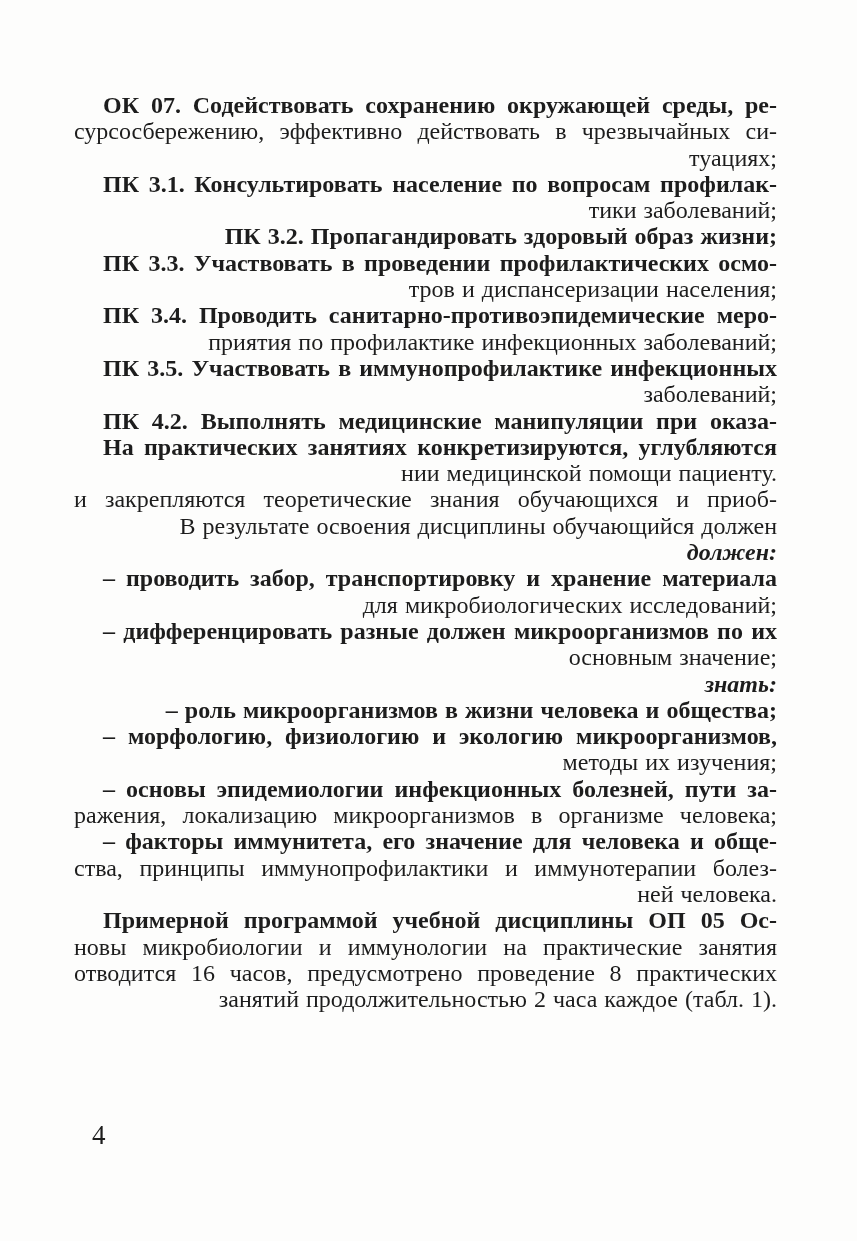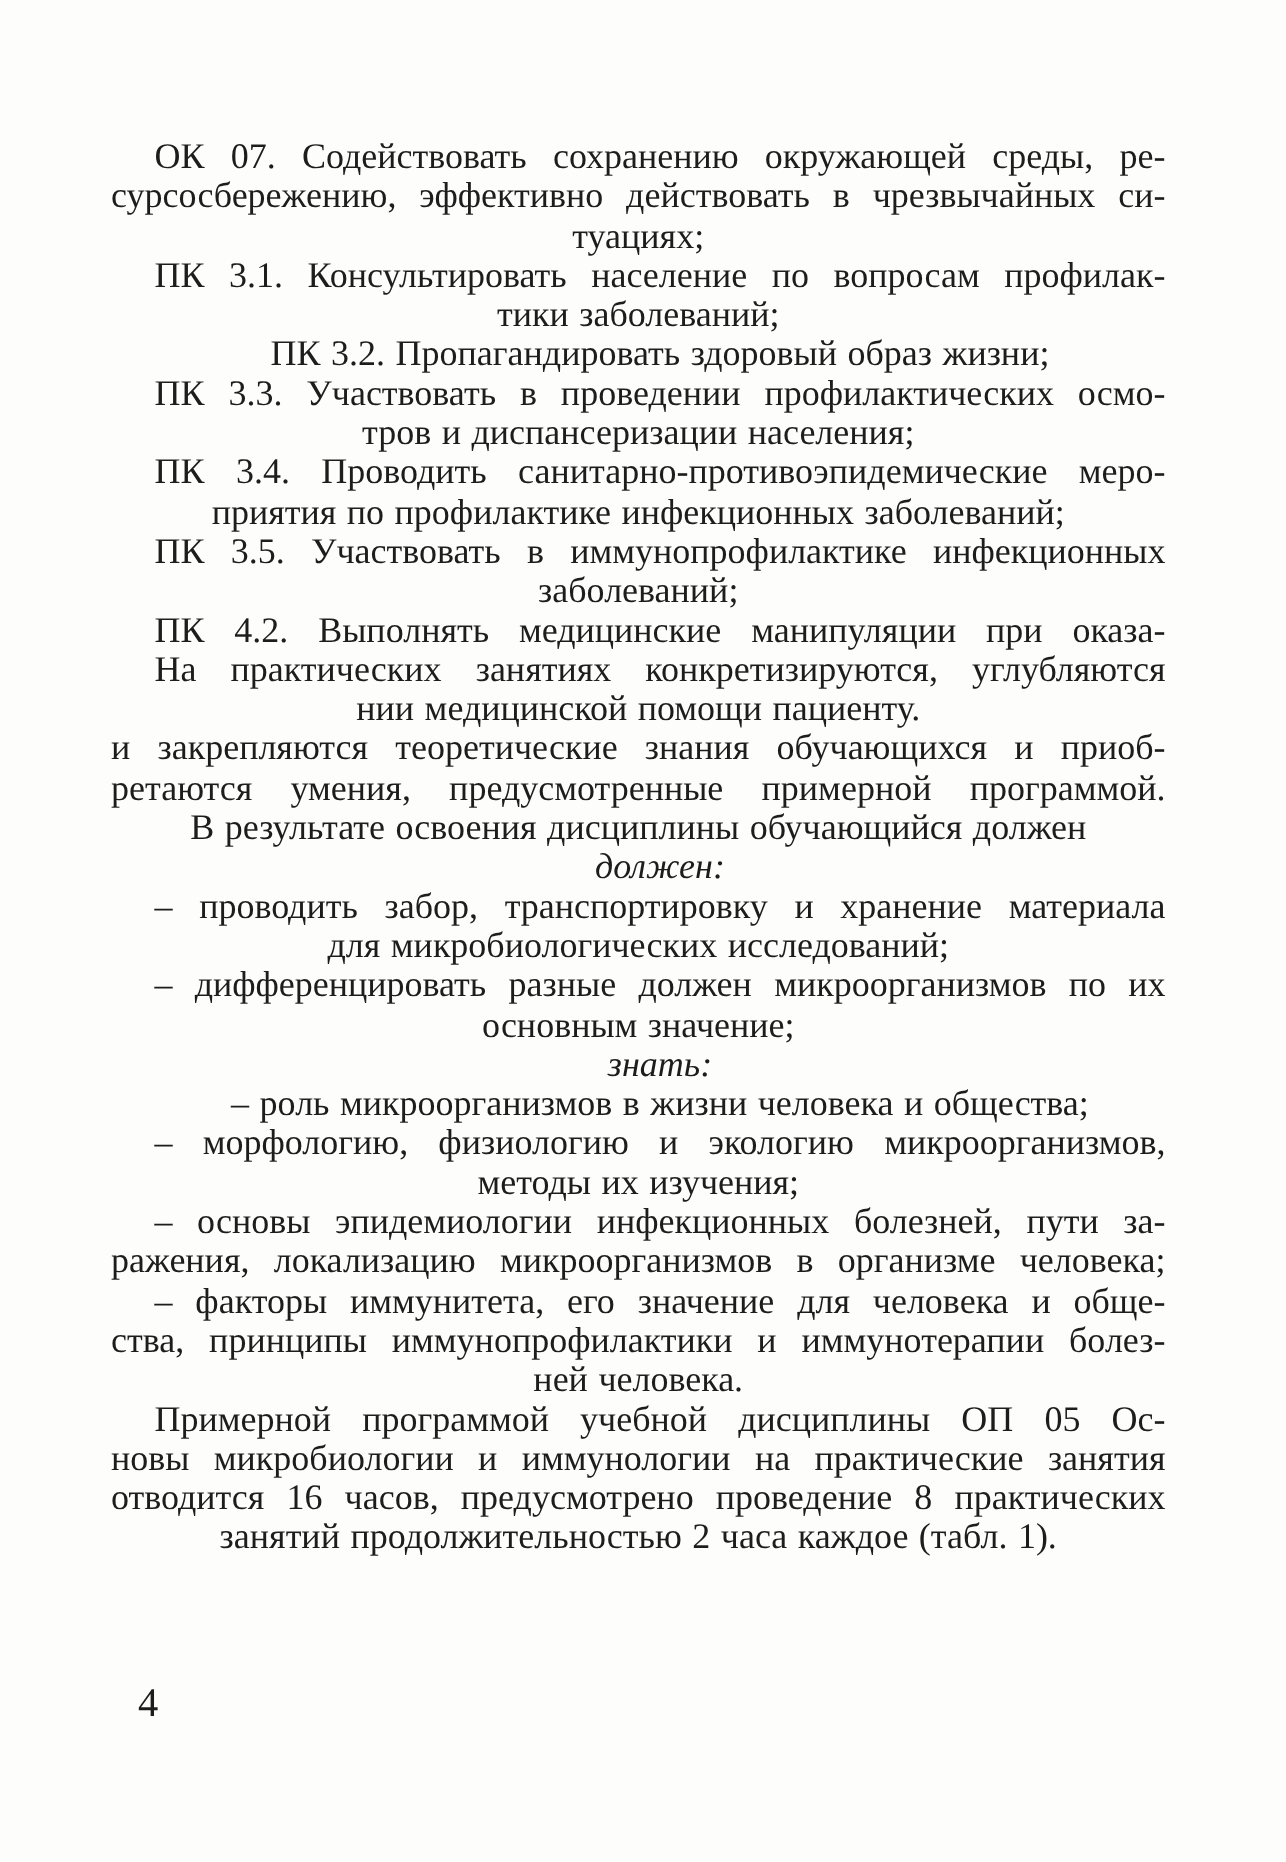--- a/index.html
+++ b/index.html
@@ -24,28 +24,29 @@
     left: 74px;
     top: 92px;
     width: 703px;
   }
   .line {
     font-size: 24px;
     line-height: 26.3px;
     height: 26.3px;
     word-spacing: 1px;
     white-space: normal;
-    text-align: center;
+    text-align: right;
   }
   .line.just {
     text-align: justify;
     text-align-last: justify;
   }
   .line.indent {
     padding-left: 29px;
+    font-weight: bold;
   }
   .line.italic {
     font-style: italic;
   }
   .page-number {
     position: absolute;
     left: 92px;
     top: 1120px;
     font-size: 27px;
     line-height: 30px;
@@ -65,21 +66,20 @@
       <div class="line just indent">ПК 3.3. Участвовать в проведении профилактических осмо-</div>
       <div class="line">тров и диспансеризации населения;</div>
       <div class="line just indent">ПК 3.4. Проводить санитарно-противоэпидемические меро-</div>
       <div class="line">приятия по профилактике инфекционных заболеваний;</div>
       <div class="line just indent">ПК 3.5. Участвовать в иммунопрофилактике инфекционных</div>
       <div class="line">заболеваний;</div>
       <div class="line just indent">ПК 4.2. Выполнять медицинские манипуляции при оказа-</div>
       <div class="line just indent">На практических занятиях конкретизируются, углубляются</div>
       <div class="line">нии медицинской помощи пациенту.</div>
       <div class="line just">и закрепляются теоретические знания обучающихся и приоб-</div>
-      <div class="line just">ретаются умения, предусмотренные примерной программой.</div>
       <div class="line">В результате освоения дисциплины обучающийся должен</div>
       <div class="line indent italic">должен:</div>
       <div class="line just indent">– проводить забор, транспортировку и хранение материала</div>
       <div class="line">для микробиологических исследований;</div>
       <div class="line just indent">– дифференцировать разные должен микроорганизмов по их</div>
       <div class="line">основным значение;</div>
       <div class="line indent italic">знать:</div>
       <div class="line indent">– роль микроорганизмов в жизни человека и общества;</div>
       <div class="line just indent">– морфологию, физиологию и экологию микроорганизмов,</div>
       <div class="line">методы их изучения;</div>

